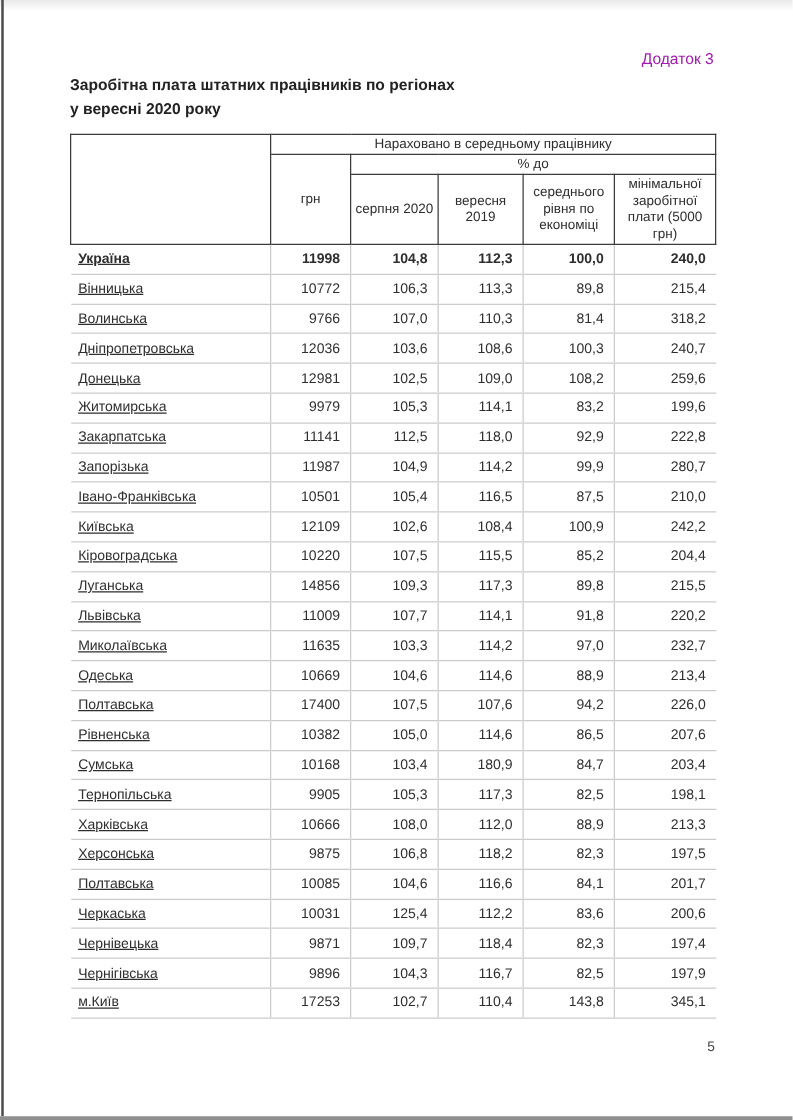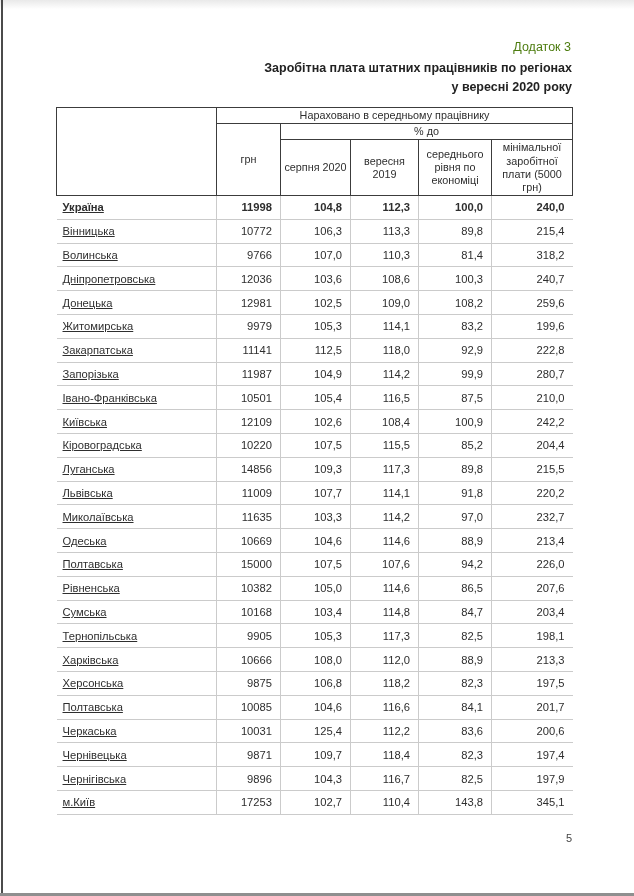--- a/index.html
+++ b/index.html
@@ -18,25 +18,25 @@
   .page-left-edge {
     position: absolute; left: 1px; top: 0; width: 2px; height: 893px;
     background: #4b4b4b;
   }
   .page-bottom-edge {
     position: absolute; left: 0; bottom: 0; width: 100%; height: 3px;
     background: #8f8f8f;
   }
   .annex {
     position: absolute; top: 40px; right: 63px;
-    font-size: 12.5px; color: #4d7c0f;
+    font-size: 12.5px; color: #a21caf;
   }
   .titles {
     position: absolute; top: 59px; left: 56px; width: 516px;
-    text-align: right; font-weight: bold;
+    text-align: left; font-weight: bold;
     font-size: 12.5px; line-height: 18.5px; color: #222;
   }
   table.salary {
     position: absolute; left: 56px; top: 107px; width: 516px;
     border-collapse: collapse; table-layout: fixed;
   }
   table.salary thead th {
     border: 1px solid #3c3c3c;
     font-weight: normal;
     font-size: 10.8px;
@@ -220,39 +220,39 @@
       <tr>
         <td class="region">Одеська</td>
         <td class="num">10669</td>
         <td class="num">104,6</td>
         <td class="num">114,6</td>
         <td class="num">88,9</td>
         <td class="num">213,4</td>
       </tr>
       <tr>
         <td class="region">Полтавська</td>
-        <td class="num">15000</td>
+        <td class="num">17400</td>
         <td class="num">107,5</td>
         <td class="num">107,6</td>
         <td class="num">94,2</td>
         <td class="num">226,0</td>
       </tr>
       <tr>
         <td class="region">Рівненська</td>
         <td class="num">10382</td>
         <td class="num">105,0</td>
         <td class="num">114,6</td>
         <td class="num">86,5</td>
         <td class="num">207,6</td>
       </tr>
       <tr>
         <td class="region">Сумська</td>
         <td class="num">10168</td>
         <td class="num">103,4</td>
-        <td class="num">114,8</td>
+        <td class="num">180,9</td>
         <td class="num">84,7</td>
         <td class="num">203,4</td>
       </tr>
       <tr>
         <td class="region">Тернопільська</td>
         <td class="num">9905</td>
         <td class="num">105,3</td>
         <td class="num">117,3</td>
         <td class="num">82,5</td>
         <td class="num">198,1</td>

